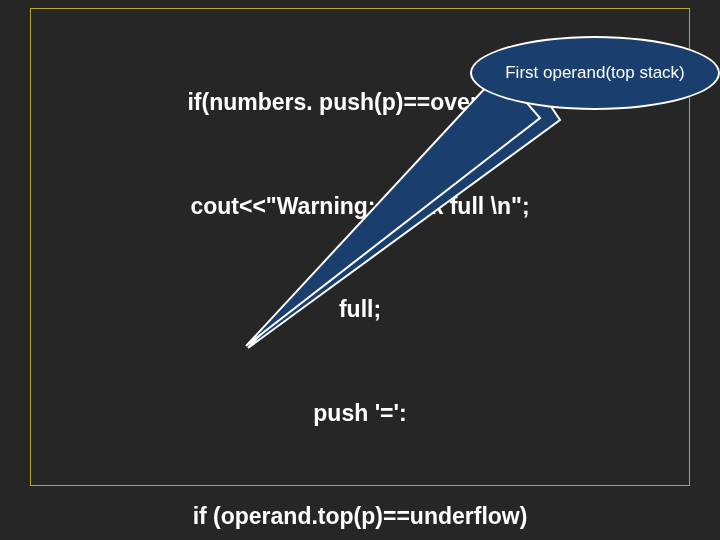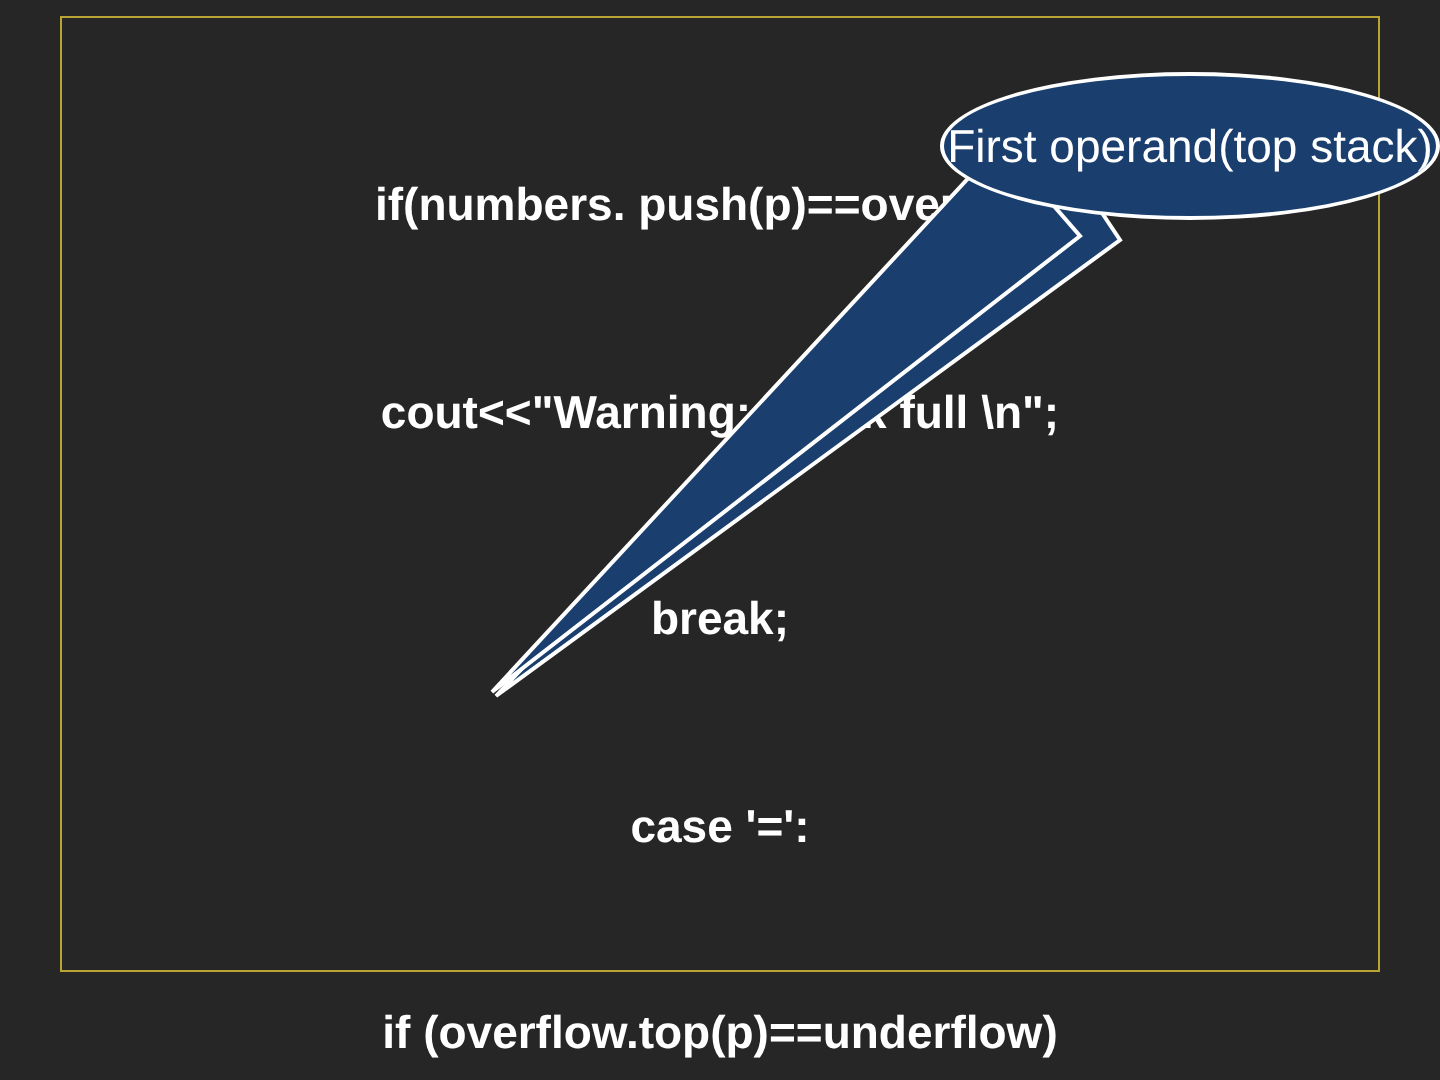--- a/index.html
+++ b/index.html
@@ -54,21 +54,21 @@
     position: absolute;
     left: 470px;
     top: 36px;
     width: 250px;
     height: 74px;
     background: #1a3f6e;
     border: 2px solid #ffffff;
     border-radius: 125px / 37px;
     box-sizing: border-box;
     color: #ffffff;
-    font-size: 23px;
+    font-size: 17px;
     line-height: 22px;
     text-align: center;
     display: flex;
     flex-direction: column;
     align-items: center;
     justify-content: center;
     overflow: hidden;
   }
   #callout-bubble span {
     display: block;
@@ -78,23 +78,23 @@
 </head>
 <body>
 
 <div id="slide">
 
   <div id="code-frame"></div>
 
   <div id="code-block">
     <span class="code-line">if(numbers. push(p)==overflow)</span>
     <span class="code-line">cout&lt;&lt;"Warning: Stack full \n";</span>
-    <span class="code-line">break;</span>
-    <span class="code-line">case '=':</span>
-    <span class="code-line">if (overflow.top(p)==underflow)</span>
+    <span class="code-line">full;</span>
+    <span class="code-line">push '=':</span>
+    <span class="code-line">if (operand.top(p)==underflow)</span>
     
     
     
     
     
     
     
     
   </div>
 

